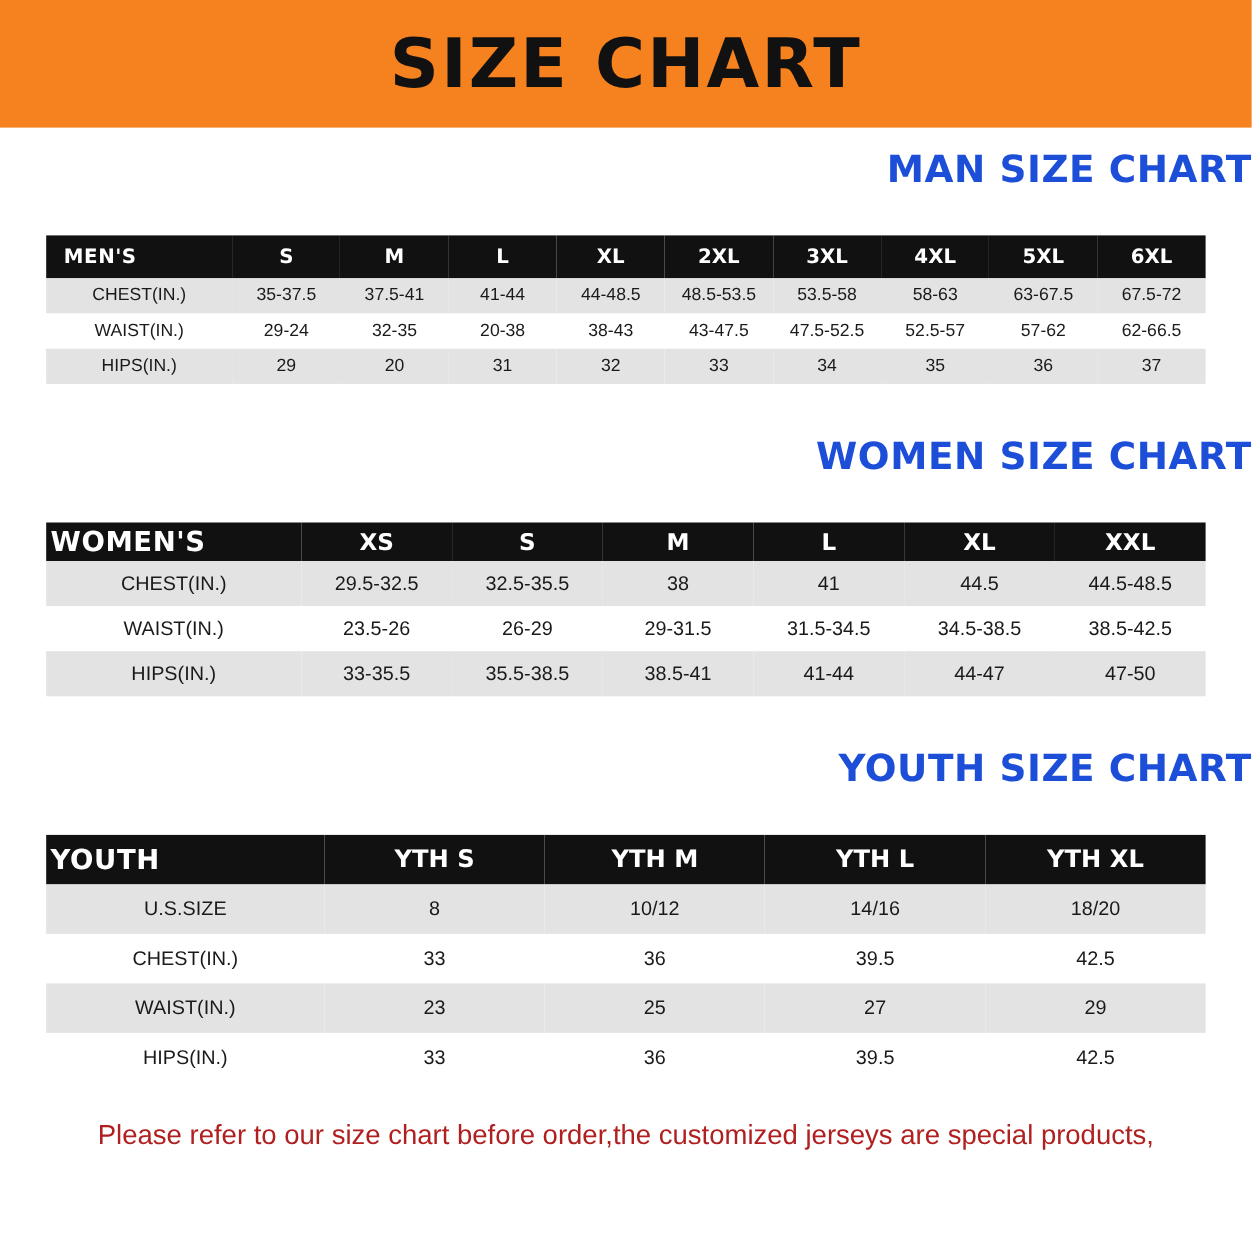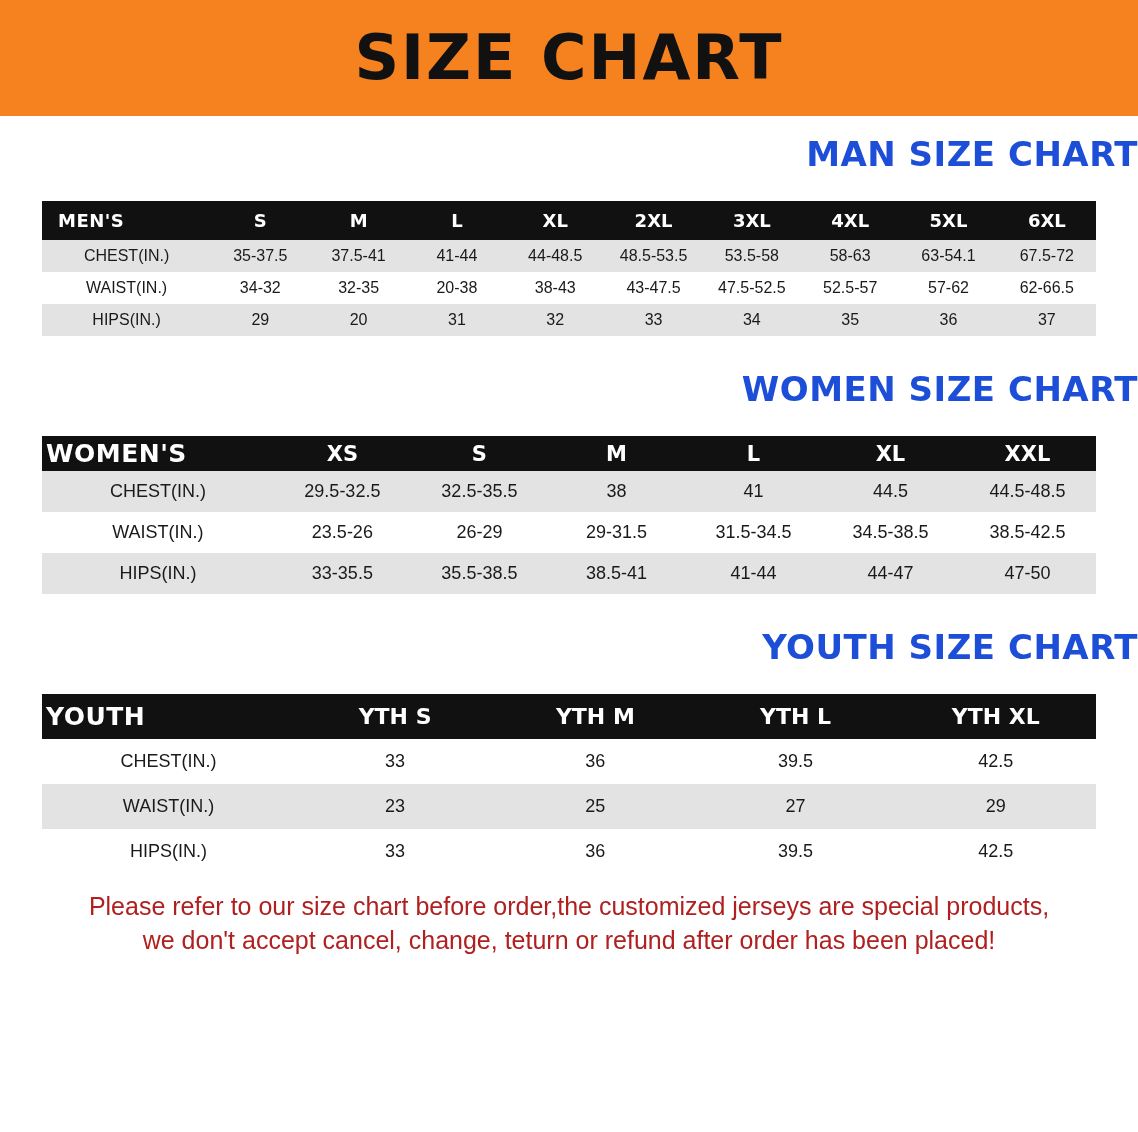--- a/index.html
+++ b/index.html
@@ -35,21 +35,21 @@
   .section-title {
     text-align: right;
     font-family: "DejaVu Sans", sans-serif;
     font-weight: bold;
     font-size: 34px;
     color: #1d4ed8;
     letter-spacing: 0.5px;
   }
 
   .table-wrap {
-    margin: 3px 42px;
+    margin: 16px 42px;
   }
   table {
     width: 100%;
     border-collapse: collapse;
     table-layout: fixed;
   }
   thead th {
     background: #111111;
     color: #ffffff;
     font-family: "DejaVu Sans", sans-serif;
@@ -87,21 +87,21 @@
   #women-table thead th { font-size: 21px; padding: 3px 4px; }
   #women-table thead th.rowlabel { font-size: 25px; }
   #women-table tbody td { font-size: 18px; padding: 10px 2px; }
 
   
   #youth-table thead th { font-size: 22px; padding: 8px 4px; }
   #youth-table thead th.rowlabel { font-size: 25px; }
   #youth-table tbody td { font-size: 18px; padding: 12px 2px; }
 
   .footer-note {
-    margin: 16px 38px 0 38px;
+    margin: 32px 38px 0 38px;
     color: #B02020;
     font-size: 25px;
     line-height: 1.35;
     text-align: center;
     font-family: "Liberation Sans", sans-serif;
   }
 
   .sp-18 { height: 18px; }
   .sp-24 { height: 24px; }
   .sp-30 { height: 30px; }
@@ -148,26 +148,26 @@
     <tbody>
       <tr class="shade">
         <td class="rowlabel">CHEST(IN.)</td>
         <td>35-37.5</td>
         <td>37.5-41</td>
         <td>41-44</td>
         <td>44-48.5</td>
         <td>48.5-53.5</td>
         <td>53.5-58</td>
         <td>58-63</td>
-        <td>63-54.1</td>
+        <td>63-67.5</td>
         <td>67.5-72</td>
       </tr>
       <tr class="plain">
         <td class="rowlabel">WAIST(IN.)</td>
-        <td>34-32</td>
+        <td>29-24</td>
         <td>32-35</td>
         <td>20-38</td>
         <td>38-43</td>
         <td>43-47.5</td>
         <td>47.5-52.5</td>
         <td>52.5-57</td>
         <td>57-62</td>
         <td>62-66.5</td>
       </tr>
       <tr class="shade">
@@ -260,20 +260,27 @@
     <thead>
       <tr>
         <th class="rowlabel">YOUTH</th>
         <th>YTH S</th>
         <th>YTH M</th>
         <th>YTH L</th>
         <th>YTH XL</th>
       </tr>
     </thead>
     <tbody>
+      <tr class="shade">
+        <td class="rowlabel">U.S.SIZE</td>
+        <td>8</td>
+        <td>10/12</td>
+        <td>14/16</td>
+        <td>18/20</td>
+      </tr>
       <tr class="plain">
         <td class="rowlabel">CHEST(IN.)</td>
         <td>33</td>
         <td>36</td>
         <td>39.5</td>
         <td>42.5</td>
       </tr>
       <tr class="shade">
         <td class="rowlabel">WAIST(IN.)</td>
         <td>23</td>
@@ -287,14 +294,13 @@
         <td>36</td>
         <td>39.5</td>
         <td>42.5</td>
       </tr>
     </tbody>
   </table>
 </div>
 
 <div class="footer-note">
   <div>Please refer to our size chart before order,the customized jerseys are special products,</div>
-  <div>we don't accept cancel, change, teturn or refund after order has been placed!</div>
 </div>
 
 </body></html>

